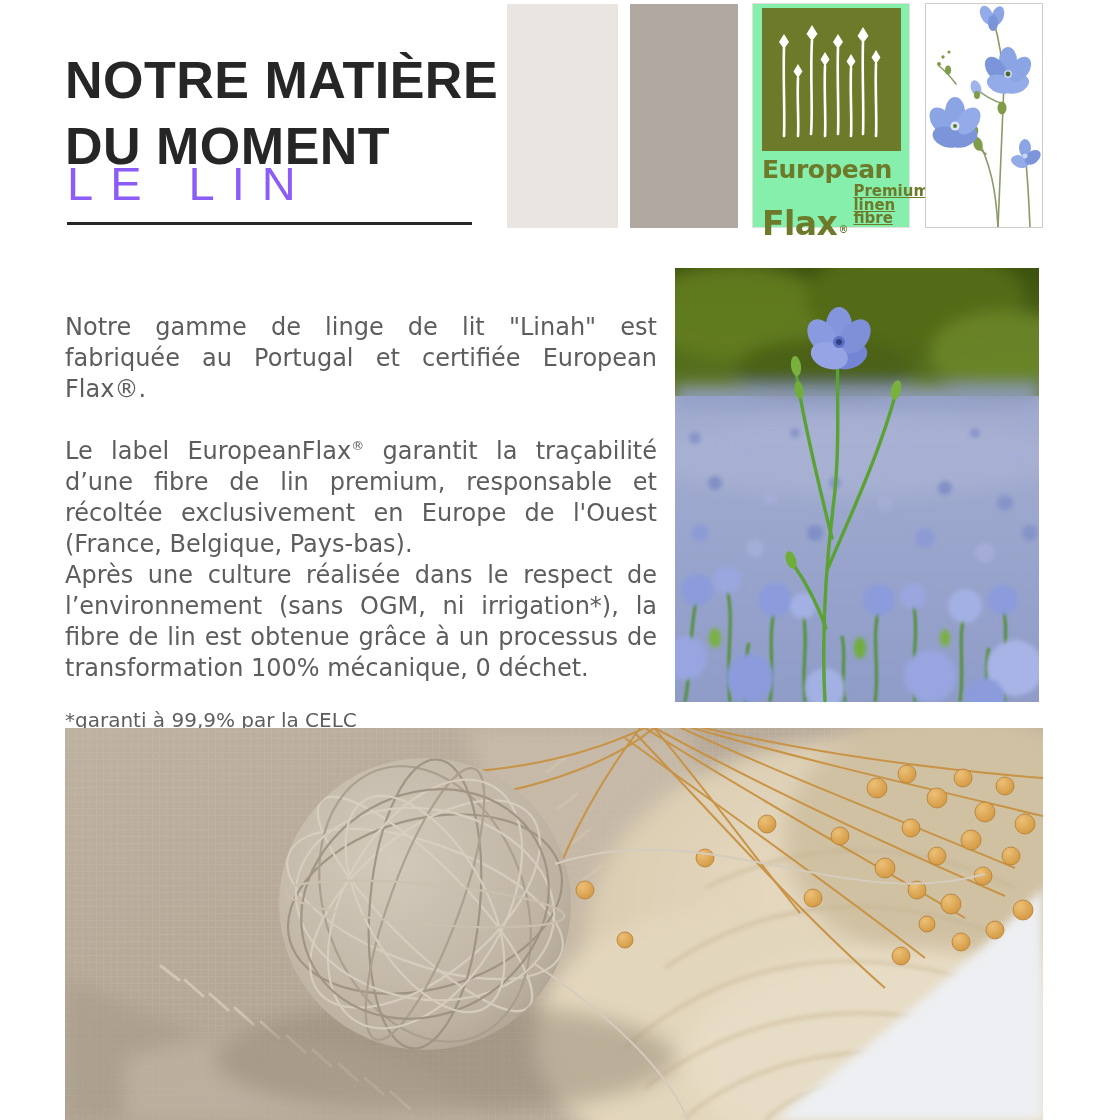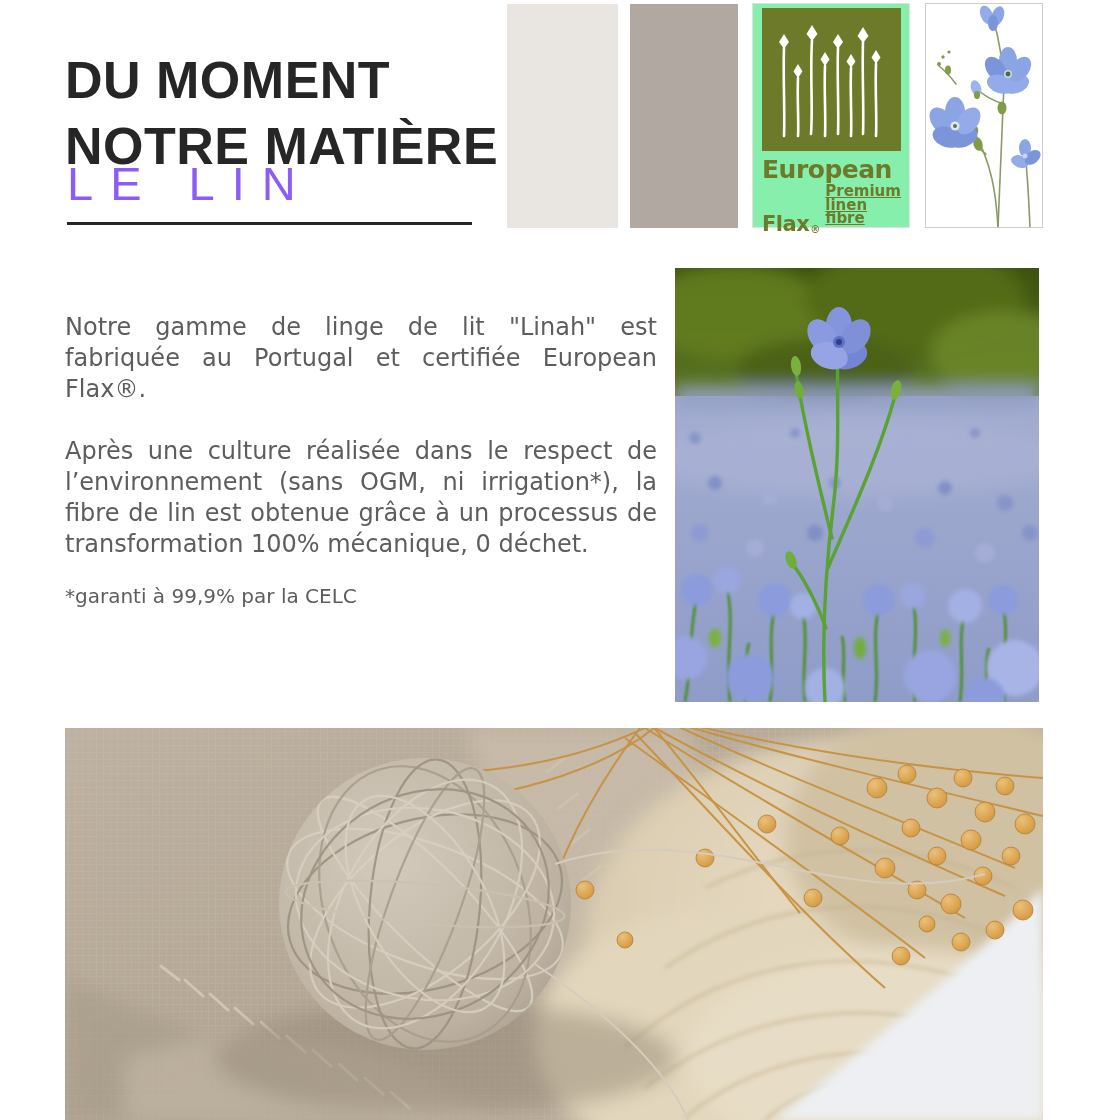--- a/index.html
+++ b/index.html
@@ -25,21 +25,21 @@
 
   
   .logo-panel{position:absolute;left:752px;top:3px;width:158px;height:225px;
               background:#86efac;border:1px solid #e3e1dc;box-sizing:border-box;}
   .logo-square{position:absolute;left:9px;top:4px;width:139px;height:143px;background:#6c7a2a;}
   .logo-square svg{display:block;}
   .logo-text{position:absolute;left:9px;top:151px;width:142px;color:#6c7a2a;
              font-family:"DejaVu Sans",sans-serif;font-weight:700;}
   .logo-brand1{font-size:25px;line-height:30px;letter-spacing:-.5px;}
   .brand-row{display:flex;align-items:flex-end;}
-  .logo-brand2{font-size:21px;line-height:28px;letter-spacing:-.5px;}
+  .logo-brand2{font-size:33px;line-height:28px;letter-spacing:-.5px;}
   .logo-reg{font-size:10px;line-height:10px;padding:0 5px 3px 1px;}
   .logo-tagline{font-size:15px;line-height:13.5px;font-weight:700;padding-bottom:12px;text-decoration:underline;}
 
   
   .flower-panel{position:absolute;left:925px;top:3px;width:118px;height:225px;
                 background:#fff;border:1px solid #cfcdc8;box-sizing:border-box;overflow:hidden;}
 
   
   .article{position:absolute;left:65px;top:276px;width:592px;color:#5d5d5d;
            font-size:24px;line-height:31px;text-align:justify;}
@@ -52,22 +52,22 @@
   .field-photo{position:absolute;left:675px;top:268px;width:364px;height:434px;overflow:hidden;}
   .linen-photo{position:absolute;left:65px;top:728px;width:978px;height:392px;overflow:hidden;}
   .field-photo svg,.linen-photo svg,.flower-panel svg{display:block;}
 </style>
 </head>
 <body>
 
 <div class="page">
 
   <h1 class="title">
+    <span>NOTRE MATIÈRE</span>
     <span>DU MOMENT</span>
-    <span>NOTRE MATIÈRE</span>
   </h1>
   <div class="subtitle">LE LIN</div>
   <div class="rule"></div>
 
   <div class="swatch cream"></div>
   <div class="swatch taupe"></div>
 
   <div class="logo-panel">
     <div class="logo-square">
       <svg width="139" height="143" viewBox="0 0 139 143">
@@ -162,20 +162,21 @@
 
       <g transform="translate(50,84)">
         <ellipse rx="5" ry="8" fill="#9db3ea" transform="rotate(-20)"></ellipse>
         <ellipse cx="1" cy="7" rx="3" ry="4" fill="#7f9c47"></ellipse>
       </g>
     </svg>
   </div>
 
   <div class="article">
     <p class="p-first">Notre gamme de linge de lit "Linah" est fabriquée au Portugal et certifiée European Flax®.</p>
+    <p><span>Le label EuropeanFlax</span><span class="reg-sup">®</span><span> garantit la traçabilité d’une fibre de lin premium, responsable et récoltée exclusivement en Europe de l'Ouest (France, Belgique, Pays-bas).</span></p>
     <p>Après une culture réalisée dans le respect de l’environnement (sans OGM, ni irrigation*), la fibre de lin est obtenue grâce à un processus de transformation 100% mécanique, 0 déchet.</p>
     <div class="footnote">*garanti à 99,9% par la CELC</div>
   </div>
 
   <div class="field-photo">
     <svg width="364" height="434" viewBox="0 0 364 434">
       <defs>
         <linearGradient id="sky" x1="0" y1="0" x2="0" y2="1">
           <stop offset="0" stop-color="#3c520f"></stop>
             <stop offset=".6" stop-color="#4c6519"></stop>

